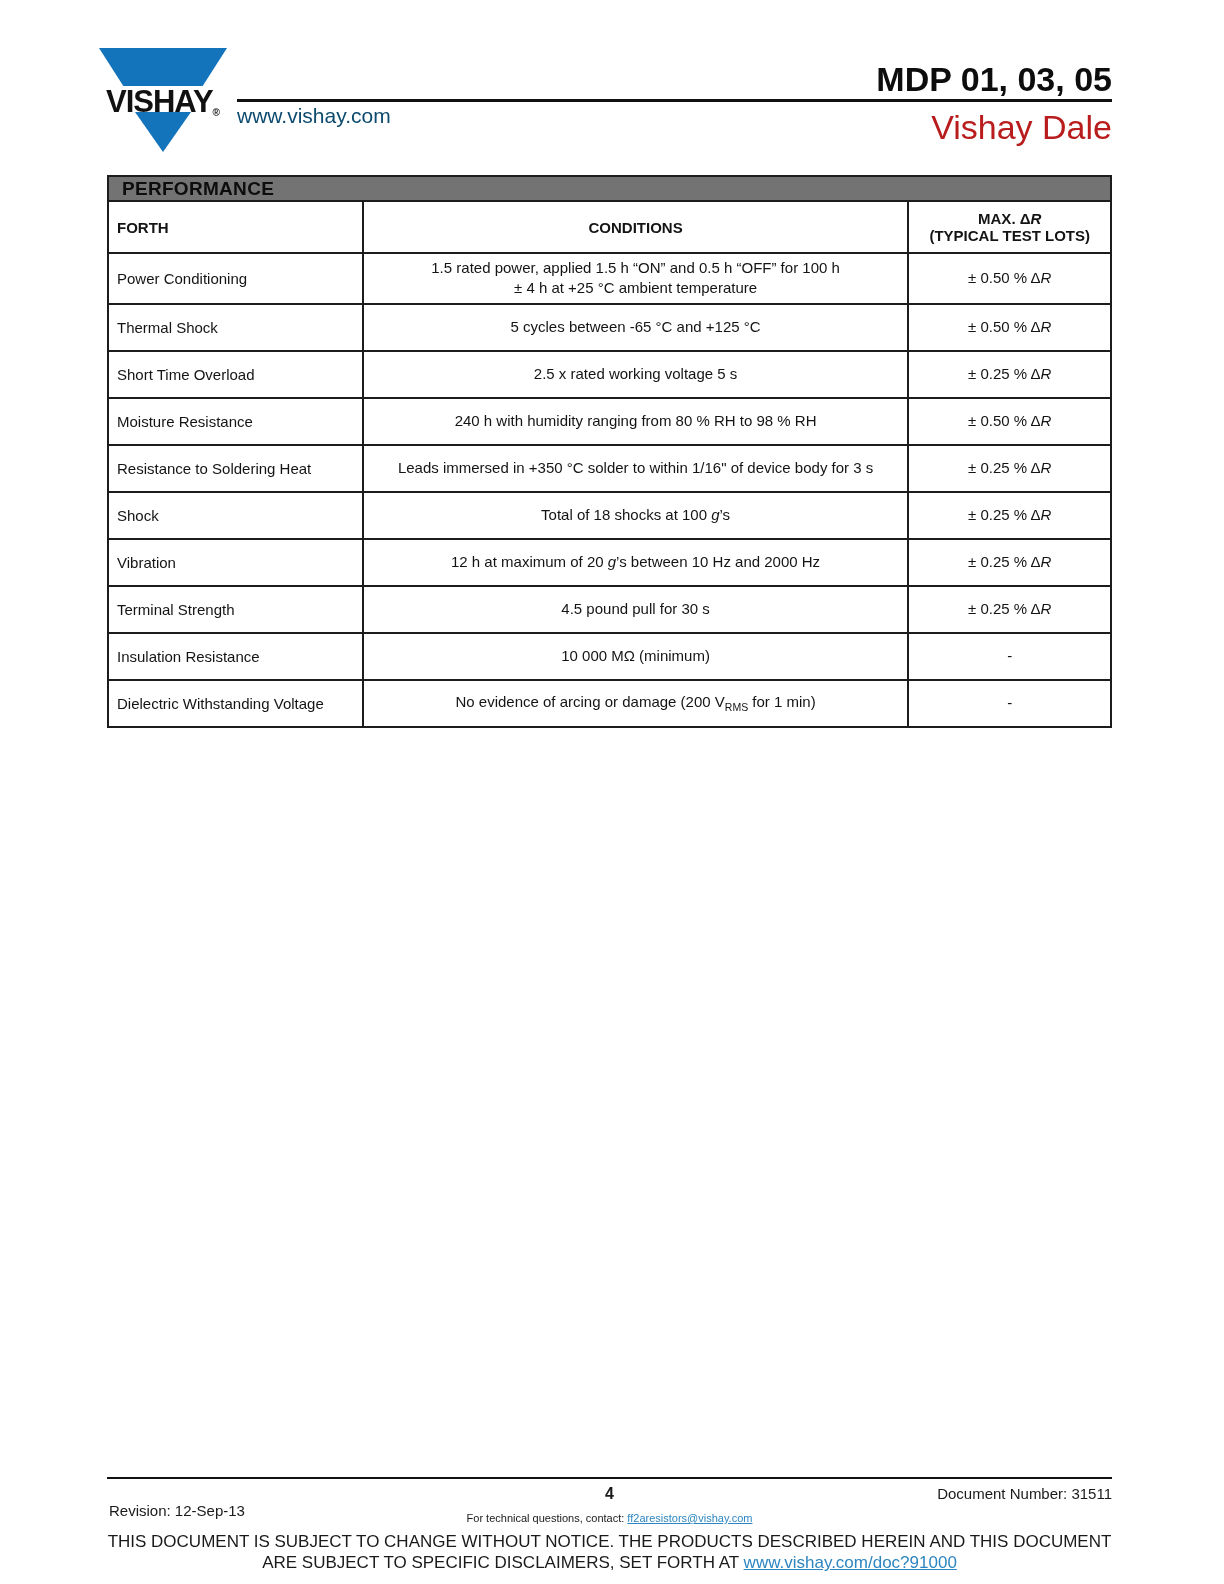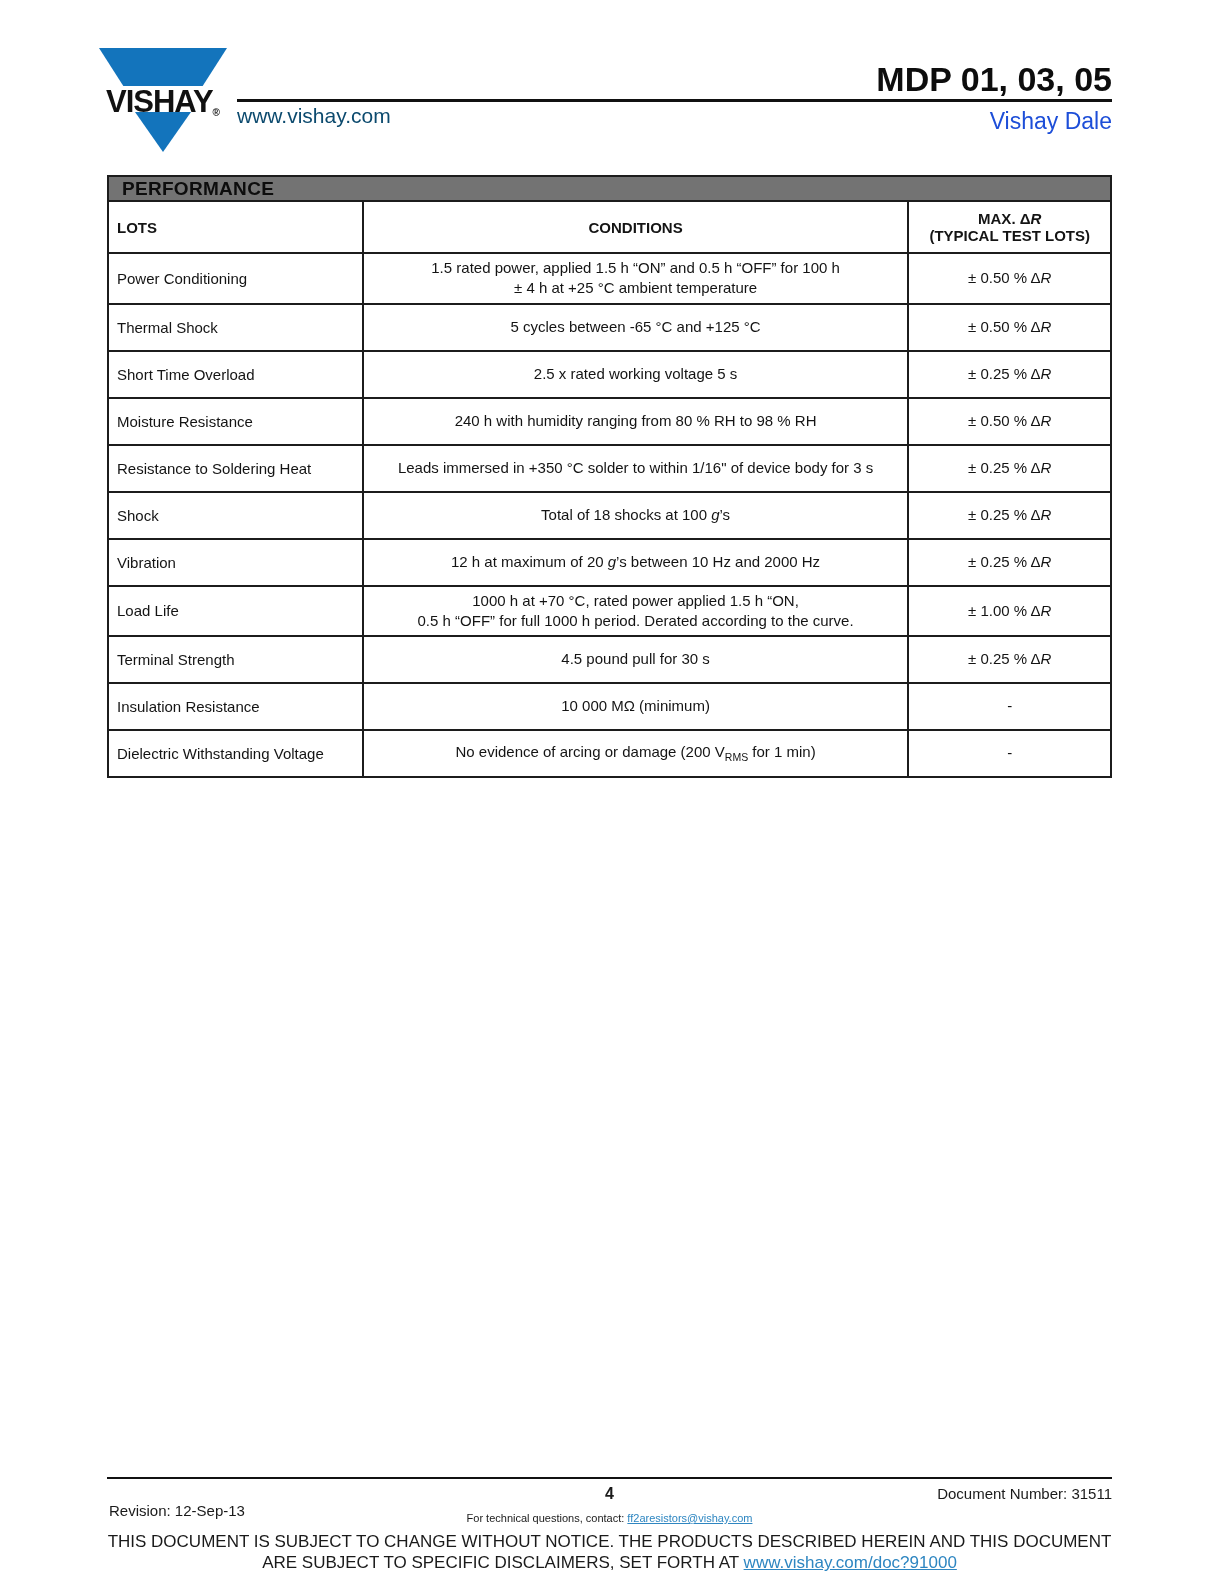--- a/index.html
+++ b/index.html
@@ -37,21 +37,21 @@
   }
   .header-rule {
     position: absolute; left: 237px; top: 99px; width: 875px; height: 3px; background: #111;
   }
   .product-title {
     position: absolute; right: 112px; top: 60px;
     font-size: 34px; font-weight: 700; color: #0d0d0d; white-space: nowrap;
   }
   .division {
     position: absolute; right: 112px; top: 108px;
-    font-size: 23px; color: #1d4ed8; white-space: nowrap;
+    font-size: 34px; color: #b91c1c; white-space: nowrap;
   }
 
   
   .content { position: absolute; left: 107px; top: 175px; width: 1005px; }
   .perf-bar {
     height: 27px; background: #737373; border: 2px solid #1c1c1c;
     display: flex; align-items: center; padding-left: 13px;
     font-size: 19px; font-weight: 700; letter-spacing: 0.3px; color: #0d0d0d;
   }
   table.perf-table {
@@ -97,21 +97,21 @@
 <div class="product-title">MDP 01, 03, 05</div>
 <div class="division">Vishay Dale</div>
 
 <div class="content">
   <div class="perf-bar">
     <span>PERFORMANCE</span>
   </div>
   <table class="perf-table">
     <thead>
       <tr>
-        <th class="h-test">LOTS</th>
+        <th class="h-test">FORTH</th>
         <th class="h-cond">CONDITIONS</th>
         <th class="h-max">MAX. Δ<i>R</i><br>(TYPICAL TEST LOTS)</th>
       </tr>
     </thead>
     <tbody>
       <tr>
         <td class="c-test">Power Conditioning</td>
         <td class="c-cond">1.5 rated power, applied 1.5 h “ON” and 0.5 h “OFF” for 100 h<br>± 4 h at +25 °C ambient temperature</td>
         <td class="c-max">± 0.50 % Δ<i>R</i></td>
       </tr>
@@ -139,25 +139,20 @@
         <td class="c-test">Shock</td>
         <td class="c-cond">Total of 18 shocks at 100 <i>g</i>’s</td>
         <td class="c-max">± 0.25 % Δ<i>R</i></td>
       </tr>
       <tr>
         <td class="c-test">Vibration</td>
         <td class="c-cond">12 h at maximum of 20 <i>g</i>’s between 10 Hz and 2000 Hz</td>
         <td class="c-max">± 0.25 % Δ<i>R</i></td>
       </tr>
       <tr>
-        <td class="c-test">Load Life</td>
-        <td class="c-cond">1000 h at +70 °C, rated power applied 1.5 h “ON,<br>0.5 h “OFF” for full 1000 h period.  Derated according to the curve.</td>
-        <td class="c-max">± 1.00 % Δ<i>R</i></td>
-      </tr>
-      <tr>
         <td class="c-test">Terminal Strength</td>
         <td class="c-cond">4.5 pound pull for 30 s</td>
         <td class="c-max">± 0.25 % Δ<i>R</i></td>
       </tr>
       <tr>
         <td class="c-test">Insulation Resistance</td>
         <td class="c-cond">10 000 MΩ (minimum)</td>
         <td class="c-max">-</td>
       </tr>
       <tr>

